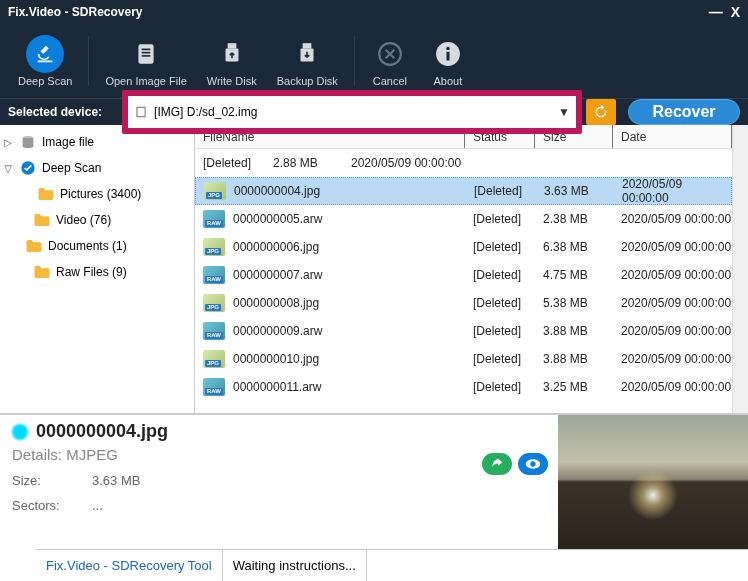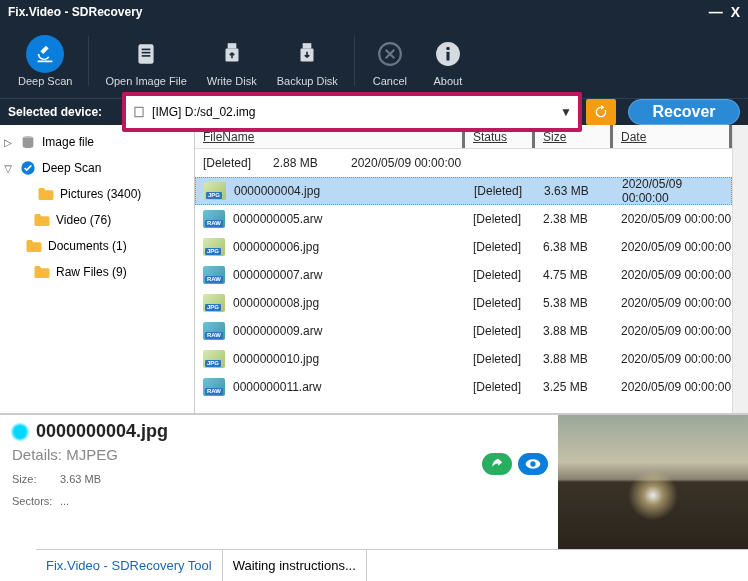--- a/index.html
+++ b/index.html
@@ -7,52 +7,52 @@
 .titlebar { height: 24px; background: #1a2838; color: #fff; display: flex; align-items: center; padding: 0 8px; font-size: 12px; font-weight: bold; }
 .titlebar .spacer { flex: 1; }
 .titlebar .winbtn { margin-left: 8px; font-size: 14px; cursor: pointer; }
 .toolbar { height: 74px; background: #1a2838; display: flex; align-items: center; padding: 0 8px; }
 .toolbar .tbtn { display: flex; flex-direction: column; align-items: center; color: #d6dbe1; font-size: 11px; padding: 4px 10px; cursor: pointer; position: relative; }
 .toolbar .tbtn .icon { width: 38px; height: 38px; display: flex; align-items: center; justify-content: center; margin-bottom: 2px; }
 .toolbar .tbtn.active .icon { background: #0b7dda; border-radius: 50%; }
 .toolbar .sep { width: 1px; height: 50px; background: #2c3e50; margin: 0 6px; }
 .devicebar { height: 27px; background: #1a2838; display: flex; align-items: center; padding: 0 8px; border-top: 1px solid #2c3e50; }
 .devicebar .label { color: #fff; font-weight: bold; font-size: 12px; margin-right: 20px; }
-.devicebar .devsel { flex: 1; height: 26px; background: #fff; border: 4px solid #be185d; border-radius: 2px; display: flex; align-items: center; padding: 16px 6px; font-size: 12px; position: relative; }
+.devicebar .devsel { flex: 1; height: 26px; background: #fff; border: 6px solid #be185d; border-radius: 2px; display: flex; align-items: center; padding: 16px 6px; font-size: 12px; position: relative; }
 .devicebar .devsel .dropicon { position: absolute; right: 6px; font-size: 12px; color: #333; }
 .devicebar .refresh { width: 30px; height: 26px; background: #f39c12; display: flex; align-items: center; justify-content: center; margin-left: 4px; border-radius: 2px; cursor: pointer; }
 .devicebar .recover { width: 112px; height: 26px; background: #2b8ad6; color: #fff; font-weight: bold; font-size: 16px; display: flex; align-items: center; justify-content: center; margin-left: 12px; border-radius: 13px; cursor: pointer; border: 1px solid #5aa9e6; }
 .mainarea { flex: 1; display: flex; overflow: hidden; border-bottom: 1px solid #ccc; }
 .treepane { width: 195px; border-right: 1px solid #ccc; overflow: auto; padding-top: 4px; }
 .treerow { display: flex; align-items: center; height: 26px; font-size: 12px; cursor: pointer; }
 .treerow .exp { width: 12px; text-align: center; color: #555; font-size: 10px; margin-left: 2px; }
 .treerow .ticon { width: 20px; height: 20px; display: flex; align-items: center; justify-content: center; margin: 0 4px; }
 .folder { fill: #f6b93b; }
 .filepane { flex: 1; display: flex; flex-direction: column; overflow: hidden; }
 .filehead { height: 24px; display: flex; border-bottom: 1px solid #ddd; font-size: 12px; color: #333; background: #fafafa; }
-.filehead .col { display: flex; align-items: center; padding-left: 8px; border-right: 3px solid #737373; text-decoration: underline; }
+.filehead .col { display: flex; align-items: center; padding-left: 8px; border-right: 1px solid #737373; }
 .filelist { flex: 1; overflow: auto; }
 .filerow { height: 28px; display: flex; align-items: center; font-size: 12px; color: #222; }
 .filerow.selected { background: #b9d9f5; border: 1px dotted #5a9bd4; }
 .filerow .col { padding-left: 8px; display: flex; align-items: center; }
 .col.fname { width: 270px; }
 .col.status { width: 70px; }
 .col.size { width: 78px; }
 .col.date { flex: 1; }
 .fthumb { width: 22px; height: 18px; border-radius: 2px; margin-right: 8px; display: flex; align-items: flex-end; justify-content: flex-start; font-size: 6px; color: #fff; padding: 1px 2px; font-weight: bold; position: relative; }
 .fthumb.raw { background: linear-gradient(135deg,#6cc4d8,#4096a8); }
 .fthumb.jpg { background: linear-gradient(135deg,#d8e8b0,#a8c470); }
 .fthumb .tag { background: #2976c2; padding: 0 2px; border-radius: 1px; line-height: 1.2; }
 .vscroll { width: 16px; background: #f0f0f0; border-left: 1px solid #ddd; }
 .previewpane { height: 135px; display: flex; border-top: 1px solid #ccc; }
 .previewleft { flex: 1; padding: 6px 12px; position: relative; }
 .previewleft .ptitle { display: flex; align-items: center; font-size: 18px; font-weight: 600; color: #222; }
 .previewleft .ptitle .dot { width: 16px; height: 16px; background: #00d9ff; border-radius: 50%; margin-right: 8px; filter: blur(1px); }
 .previewleft .details { color: #888; font-size: 15px; margin-top: 4px; }
-.previewleft .meta { font-size: 11px; color: #666; margin-top: 10px; display: flex; }
+.previewleft .meta { font-size: 13px; color: #666; margin-top: 10px; display: flex; gap: 32px; }
 .previewleft .meta .k { width: 48px; }
 .previewleft .actions { position: absolute; right: 10px; top: 38px; display: flex; gap: 6px; }
 .pillbtn { width: 30px; height: 22px; border-radius: 11px; display: flex; align-items: center; justify-content: center; cursor: pointer; }
 .pillbtn.green { background: #27ae60; }
 .pillbtn.blue { background: #0b7dda; }
 .previewright { width: 190px; background: #000; display: flex; align-items: center; justify-content: center; }
 .previewright .photo { width: 100%; height: 100%; background:
   radial-gradient(circle at 50% 60%, rgba(255,255,255,0.9) 0%, rgba(255,230,160,0.5) 8%, transparent 20%),
   linear-gradient(to bottom, #9ba89a 0%, #c5c0a8 35%, #8a8270 48%, #3a3226 50%, #2a241c 100%);
 }

